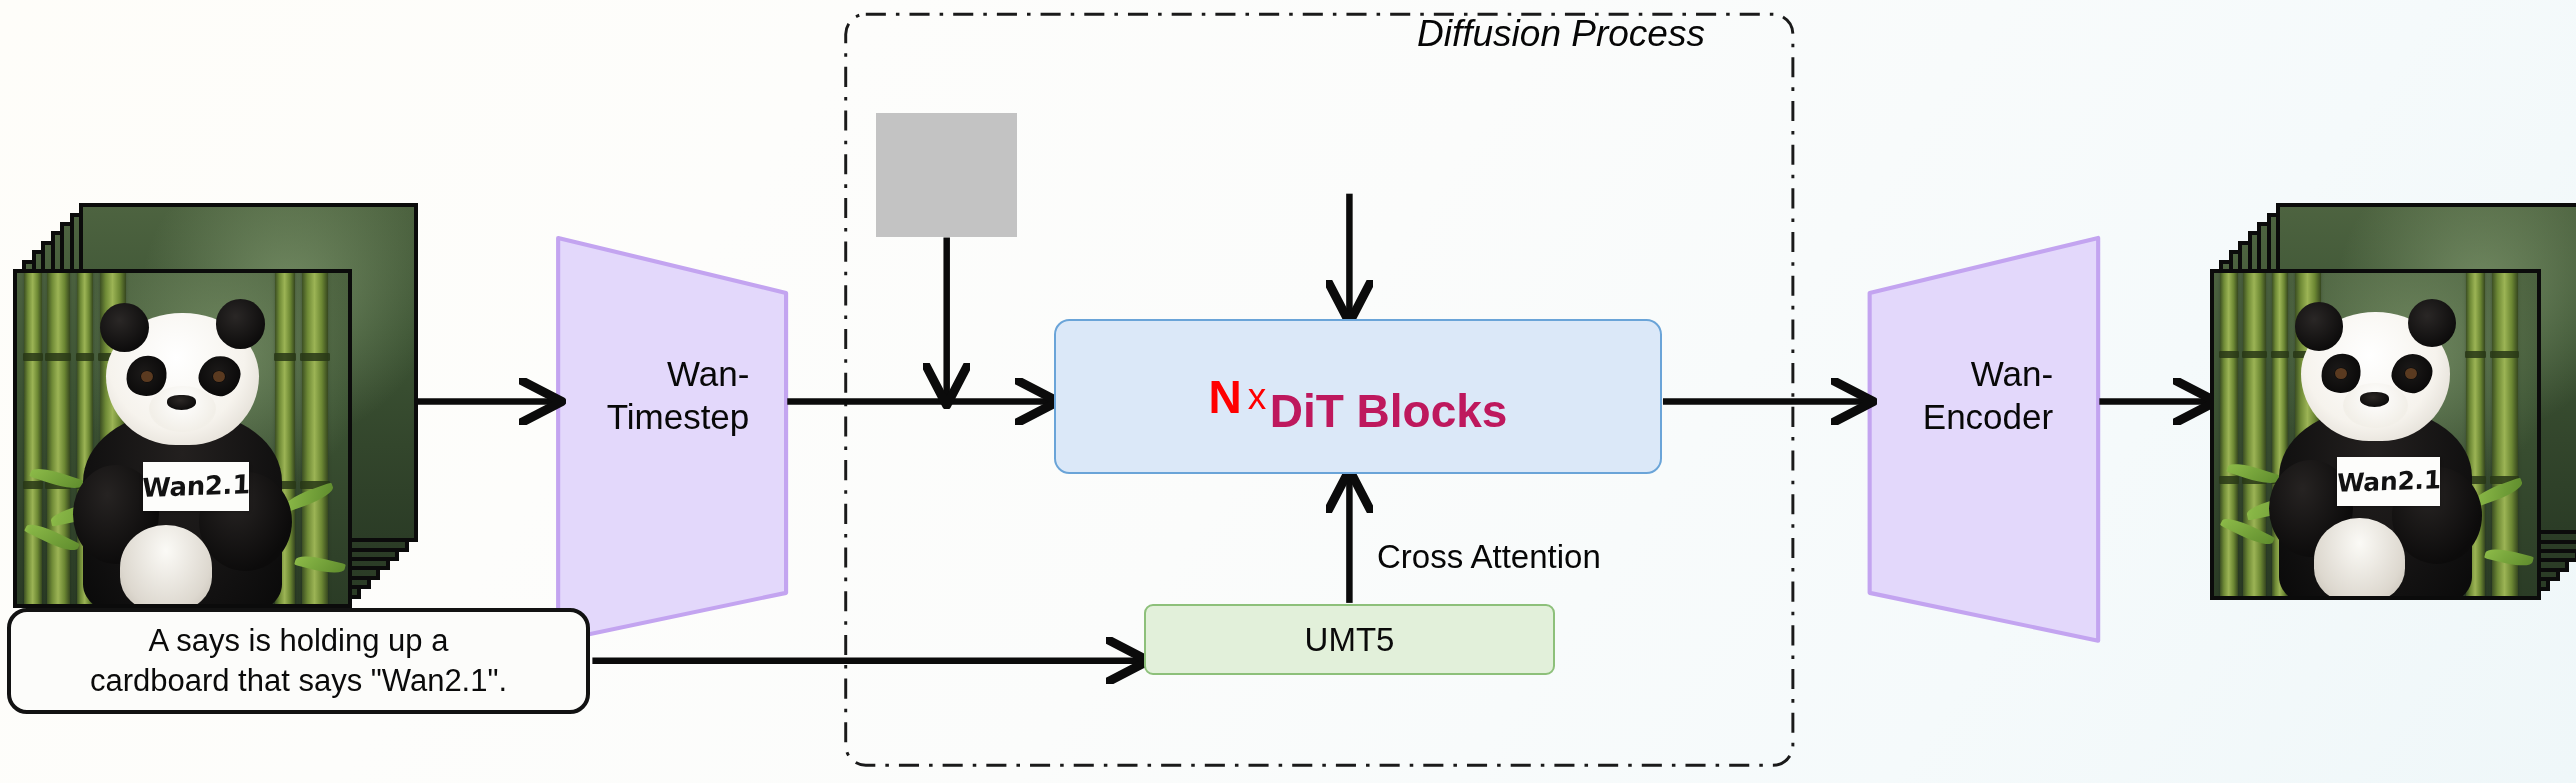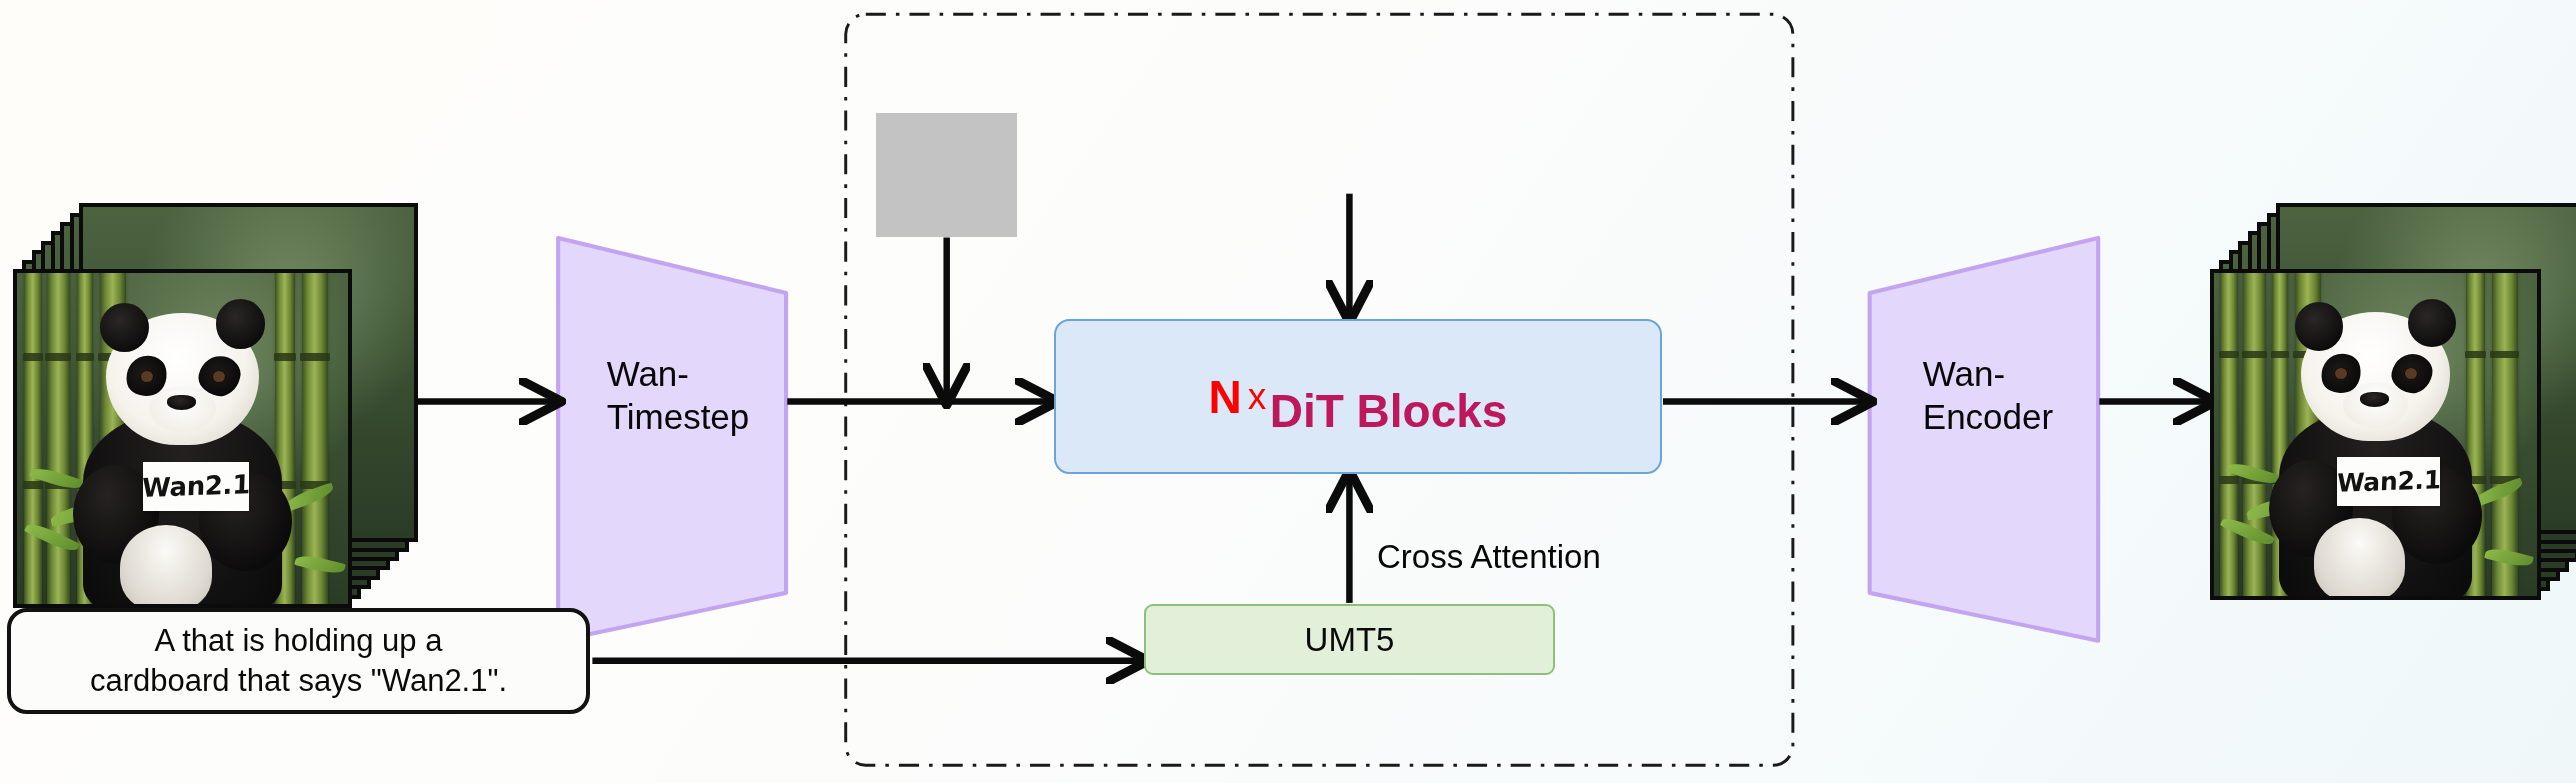--- a/index.html
+++ b/index.html
@@ -216,21 +216,21 @@
     line-height: 1.30;
     padding: 0 15.4px;
   }
 
   
   .trap-label {
     position: absolute;
     display: flex;
     align-items: center;
     justify-content: center;
-    text-align: left;
+    text-align: right;
     color: #080808;
     font-size: 35px;
     line-height: 1.22;
     pointer-events: none;
   }
   #encoder-label { left: 554px; top: 331px; width: 248px; height: 130px; }
   #decoder-label { left: 1861px; top: 331px; width: 254px; height: 130px; }
 
   
   .free-text {
@@ -428,22 +428,23 @@
     <span class="rest">DiT Blocks</span>
   </div>
 
 
   <div class="node" id="umt5-box">
     <span>UMT5</span>
   </div>
 
   <div class="node" id="prompt-box">
     <div>
-      <div>A that is holding up a</div>
+      <div>A says is holding up a</div>
       <div>cardboard that says "Wan2.1".</div>
     </div>
   </div>
 
+  <div class="free-text" id="diffusion-title">Diffusion Process</div>
 
   <div class="free-text" id="cross-attn-label">Cross Attention</div>
 
 </div>
 
 
 </body></html>

